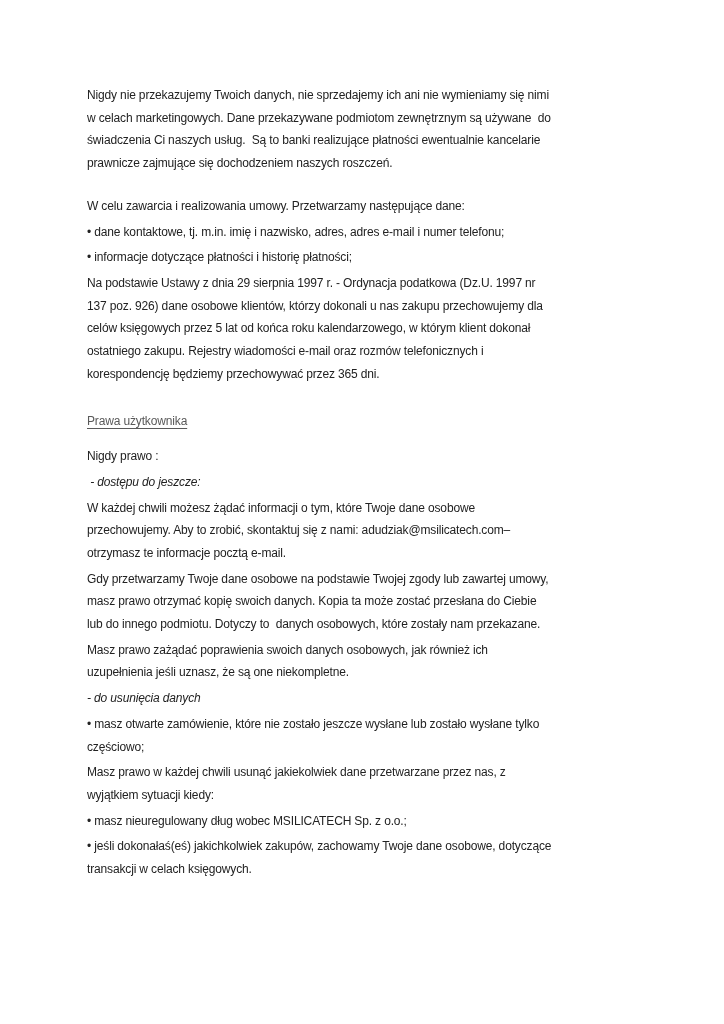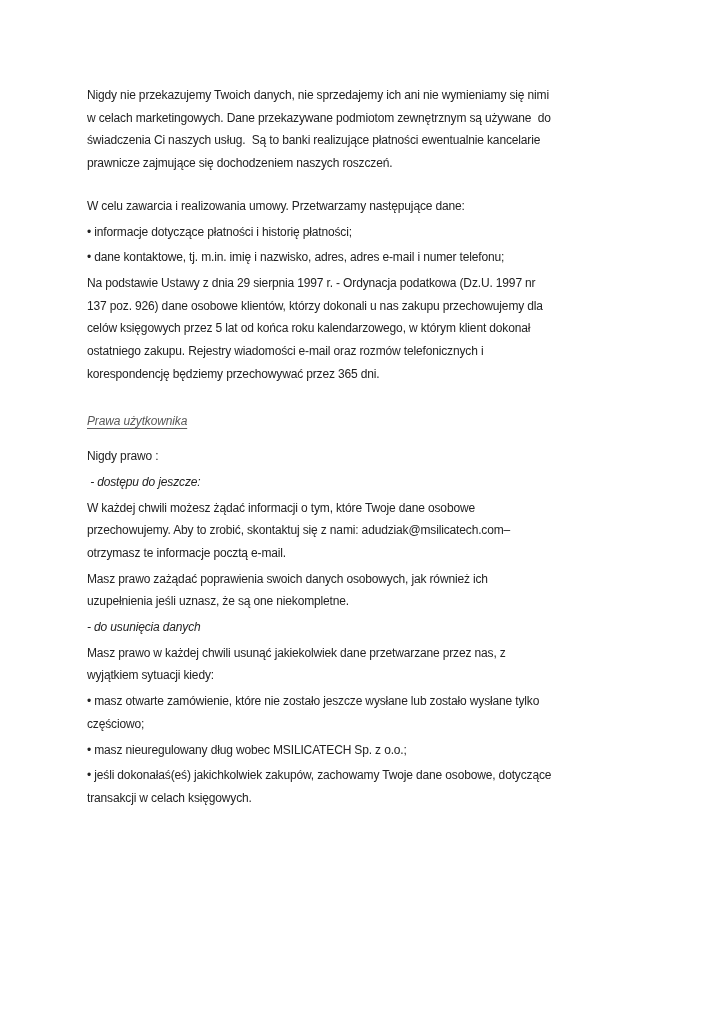--- a/index.html
+++ b/index.html
@@ -28,60 +28,60 @@
     font-weight: normal;
     color: #222222;
     white-space: pre-wrap;
   }
   .gap-after-lg {
     margin-bottom: 20px !important;
   }
   .heading {
     margin-top: 25px !important;
     margin-bottom: 12px !important;
-    font-style: italic;
     text-decoration: underline;
     text-underline-offset: 3px;
     color: #595959 !important;
   }
   .italic-label {
     font-style: italic;
   }
 </style>
 </head>
 <body>
 
 <div class="page">
 
   <p class="gap-after-lg">Nigdy nie przekazujemy Twoich danych, nie sprzedajemy ich ani nie wymieniamy się nimi w celach marketingowych. Dane przekazywane podmiotom zewnętrznym są używane  do świadczenia Ci naszych usług.  Są to banki realizujące płatności ewentualnie kancelarie prawnicze zajmujące się dochodzeniem naszych roszczeń.</p>
 
   <p>W celu zawarcia i realizowania umowy. Przetwarzamy następujące dane:</p>
 
+  <p>• dane kontaktowe, tj. m.in. imię i nazwisko, adres, adres e-mail i numer telefonu;</p>
+
   <p>• informacje dotyczące płatności i historię płatności;</p>
-
-  <p>• dane kontaktowe, tj. m.in. imię i nazwisko, adres, adres e-mail i numer telefonu;</p>
 
   <p>Na podstawie Ustawy z dnia 29 sierpnia 1997 r. - Ordynacja podatkowa (Dz.U. 1997 nr 137 poz. 926) dane osobowe klientów, którzy dokonali u nas zakupu przechowujemy dla celów księgowych przez 5 lat od końca roku kalendarzowego, w którym klient dokonał ostatniego zakupu. Rejestry wiadomości e-mail oraz rozmów telefonicznych i korespondencję będziemy przechowywać przez 365 dni.</p>
 
   <h3 class="heading">Prawa użytkownika</h3>
 
   <p>Nigdy prawo :</p>
 
   <p class="italic-label"> - dostępu do jeszcze:</p>
 
   <p>W każdej chwili możesz żądać informacji o tym, które Twoje dane osobowe przechowujemy. Aby to zrobić, skontaktuj się z nami: adudziak@msilicatech.com– otrzymasz te informacje pocztą e-mail.</p>
 
 
+  <p>Gdy przetwarzamy Twoje dane osobowe na podstawie Twojej zgody lub zawartej umowy, masz prawo otrzymać kopię swoich danych. Kopia ta może zostać przesłana do Ciebie lub do innego podmiotu. Dotyczy to  danych osobowych, które zostały nam przekazane.</p>
 
 
   <p>Masz prawo zażądać poprawienia swoich danych osobowych, jak również ich uzupełnienia jeśli uznasz, że są one niekompletne.</p>
 
   <p class="italic-label">- do usunięcia danych</p>
 
+  <p>• masz otwarte zamówienie, które nie zostało jeszcze wysłane lub zostało wysłane tylko częściowo;</p>
+
   <p>Masz prawo w każdej chwili usunąć jakiekolwiek dane przetwarzane przez nas, z wyjątkiem sytuacji kiedy:</p>
-
-  <p>• masz otwarte zamówienie, które nie zostało jeszcze wysłane lub zostało wysłane tylko częściowo;</p>
 
   <p>• masz nieuregulowany dług wobec MSILICATECH Sp. z o.o.;</p>
 
   <p>• jeśli dokonałaś(eś) jakichkolwiek zakupów, zachowamy Twoje dane osobowe, dotyczące transakcji w celach księgowych.</p>
 
 </div>
 
 </body></html>

